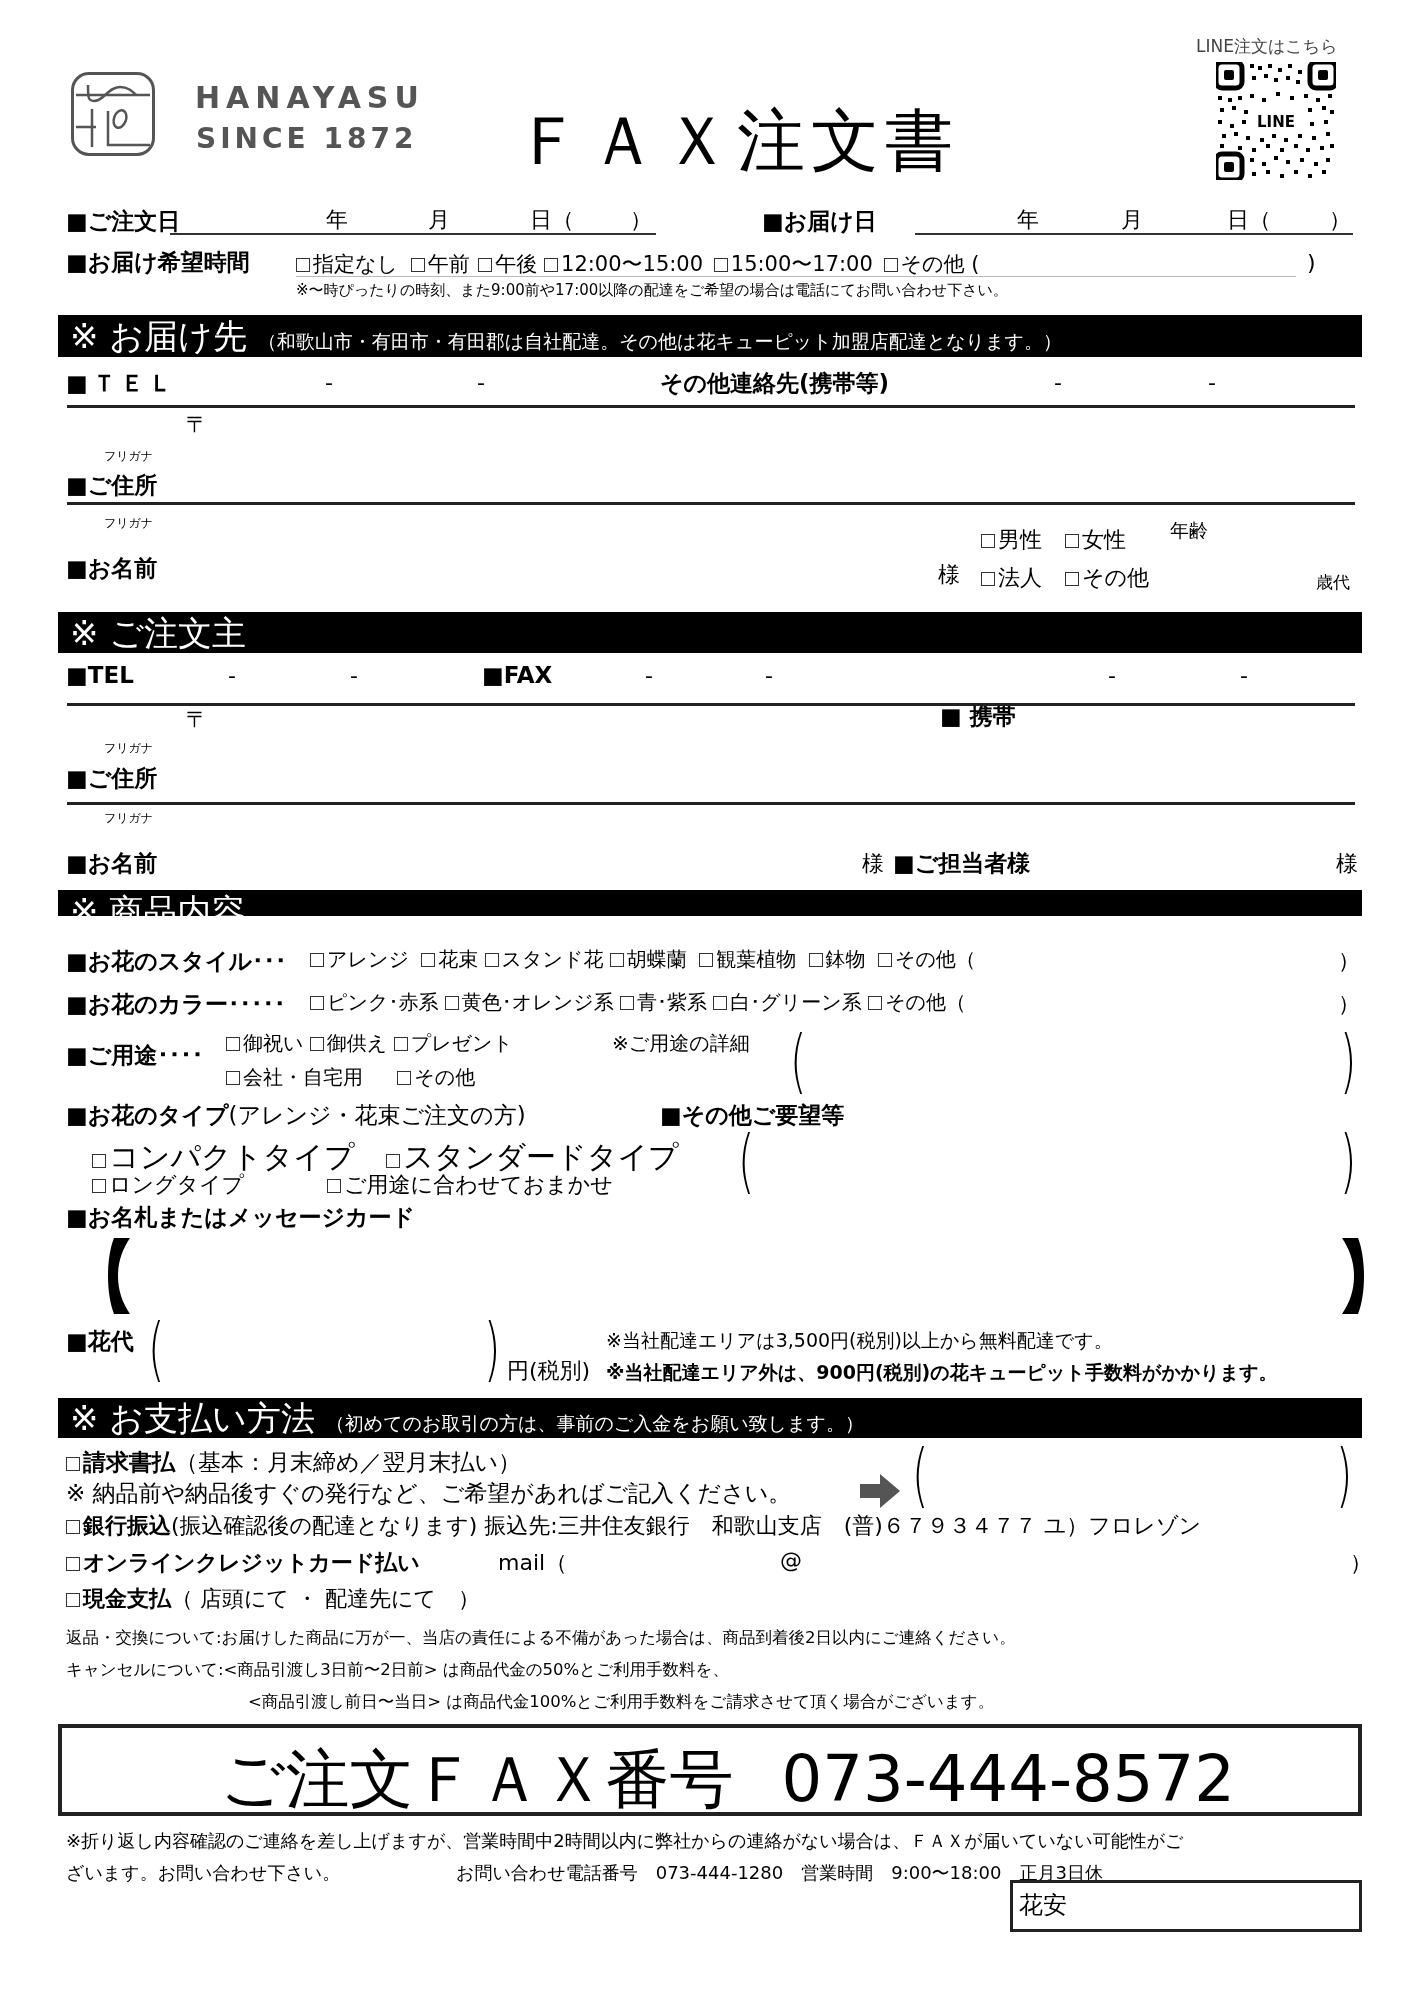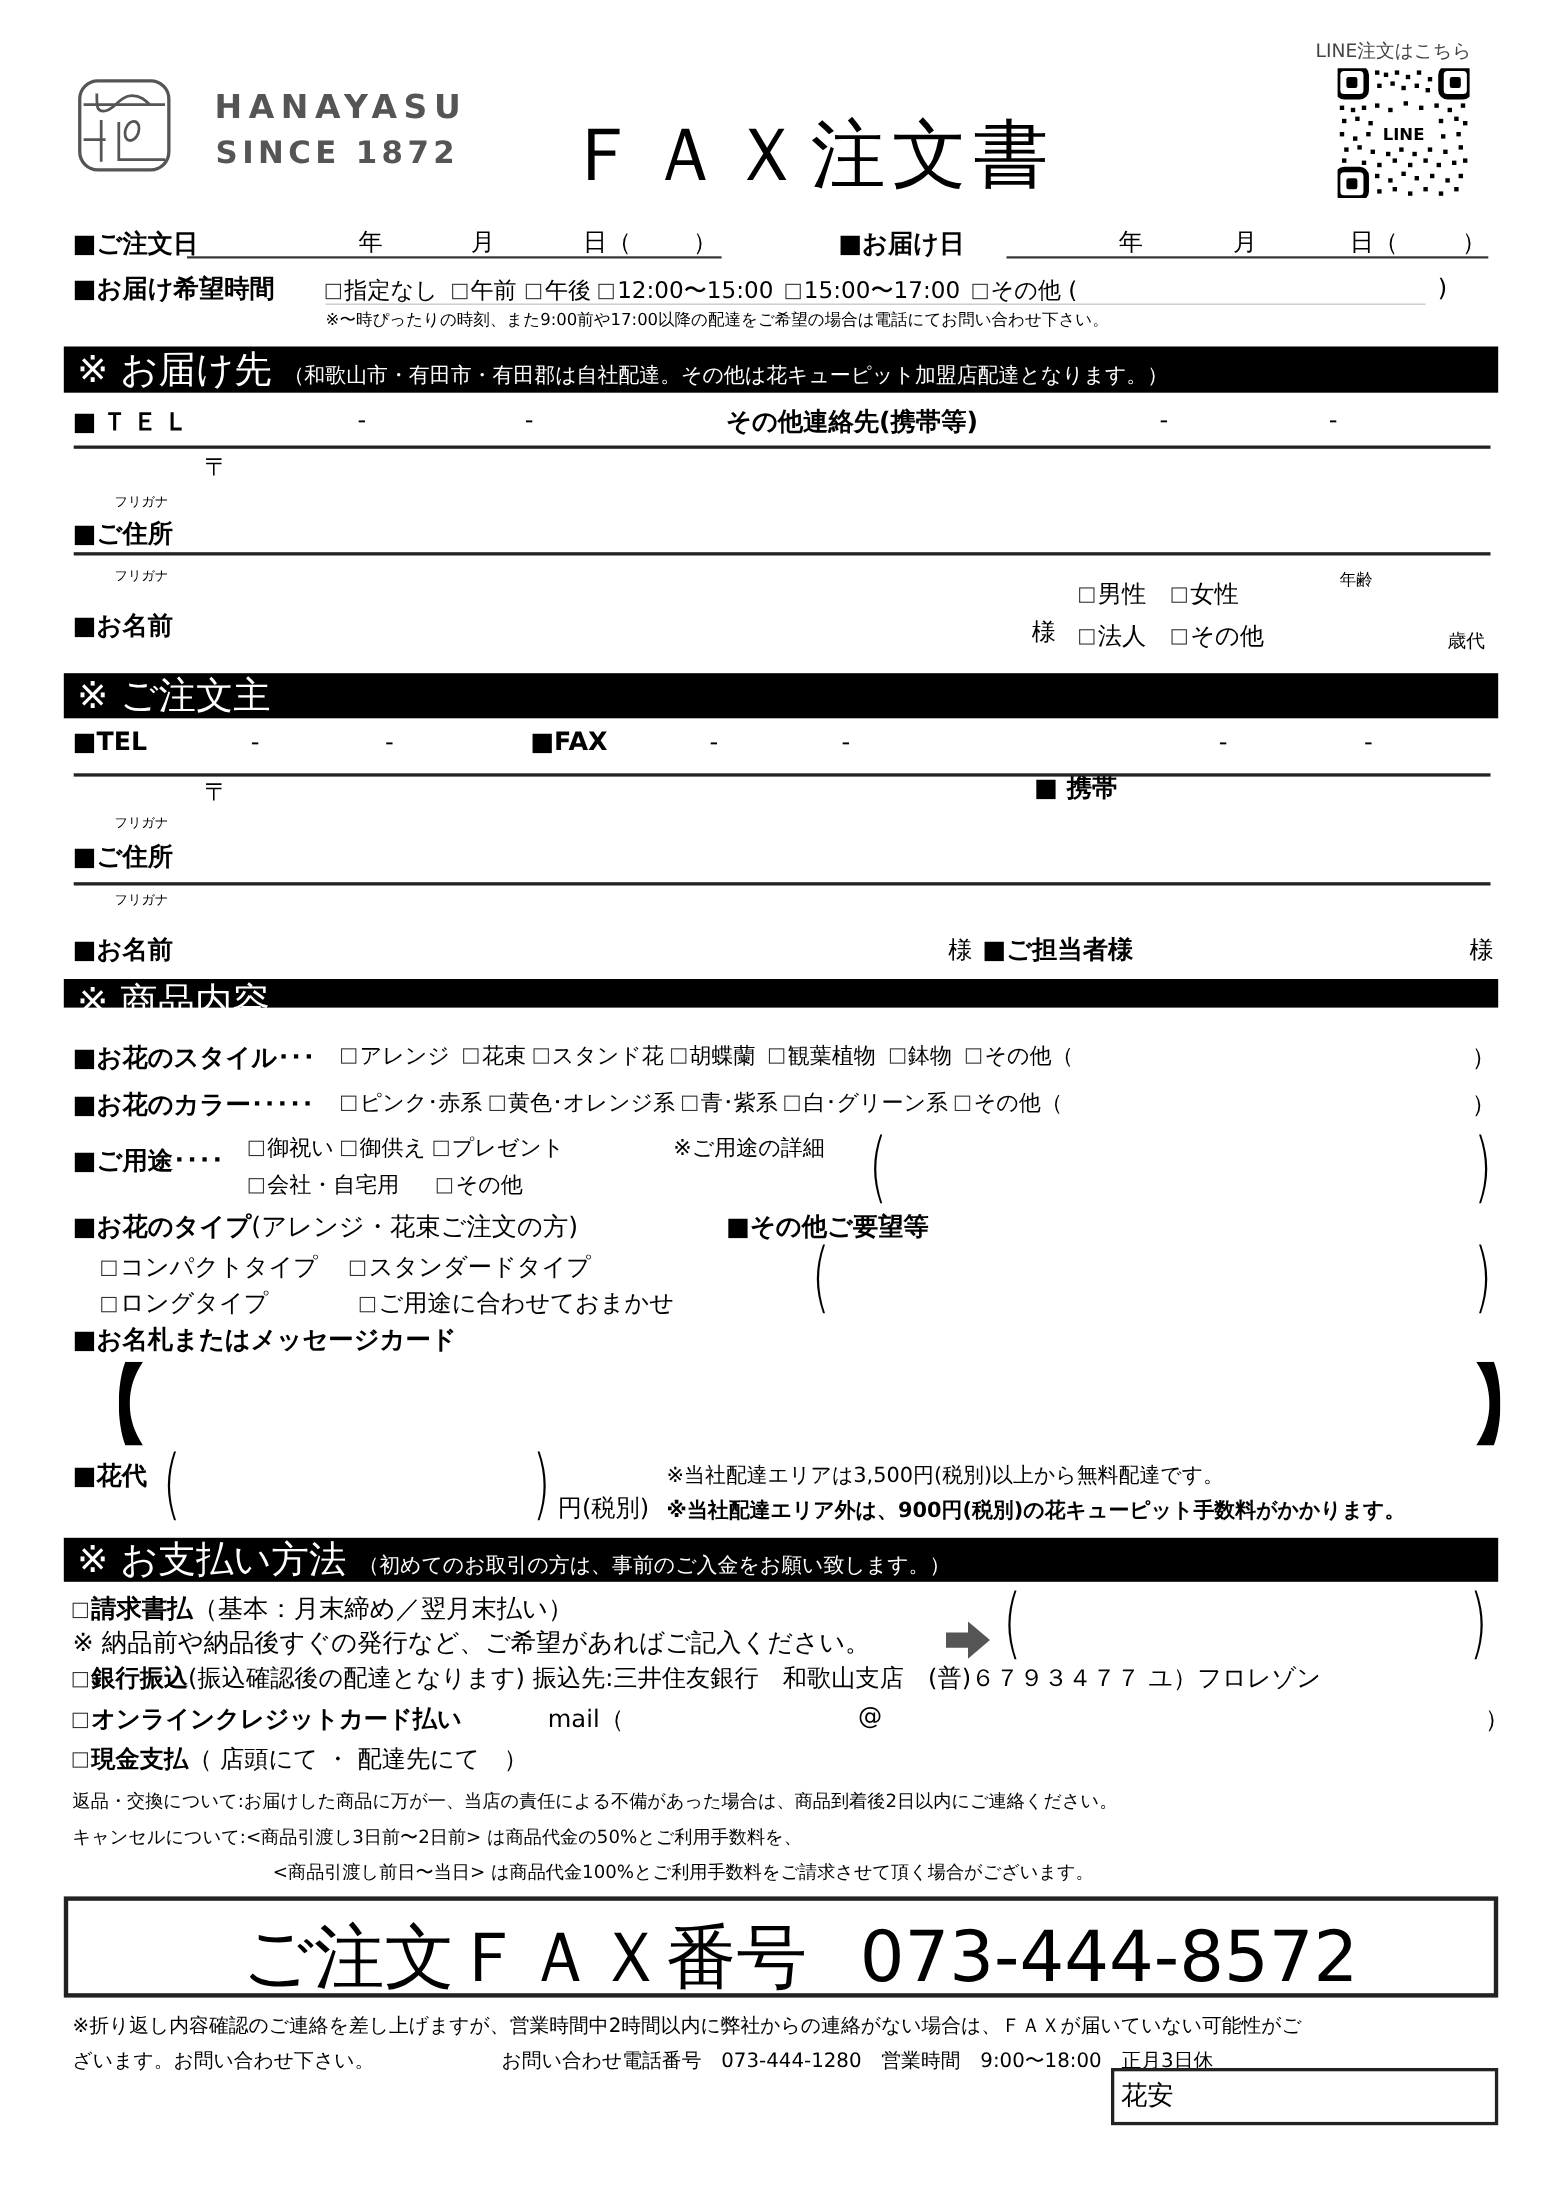--- a/index.html
+++ b/index.html
@@ -172,21 +172,21 @@
 <div class="hline" style="left:67px; top:502px; width:1288px; height:3px;"></div>
 
 <div class="abs tiny" style="left:104px; top:515px;">フリガナ</div>
 <div class="abs lbl" style="left:66px; top:553px;">■お名前</div>
 <div class="field" style="left:200px; top:510px; width:730px; height:80px;"></div>
 <div class="abs txt" style="left:938px; top:560px;">様</div>
 <div class="abs txt" style="left:981px; top:525px;"><span class="cb"></span><span>男性</span></div>
 <div class="abs txt" style="left:1065px; top:525px;"><span class="cb"></span><span>女性</span></div>
 <div class="abs txt" style="left:981px; top:563px;"><span class="cb"></span><span>法人</span></div>
 <div class="abs txt" style="left:1065px; top:563px;"><span class="cb"></span><span>その他</span></div>
-<div class="abs" style="left:1170px; top:518px; font-size:15px;margin-left:48px;">年齢</div>
+<div class="abs" style="left:1170px; top:518px; font-size:19px;">年齢</div>
 <div class="field" style="left:1170px; top:540px; width:140px; height:40px;"></div>
 <div class="abs" style="left:1316px; top:571px; font-size:17px;">歳代</div>
 
 <div class="bar" style="top:612px; height:41px;">
   <span class="t">※ ご注文主</span>
 </div>
 
 <div class="abs lbl" style="left:66px; top:662px;">■TEL</div>
 <div class="abs txt" style="left:228px; top:663px;">-</div>
 <div class="abs txt" style="left:350px; top:663px;">-</div>
@@ -251,21 +251,21 @@
   <span><span class="cb"></span><span>会社・自宅用</span></span>
   <span style="margin-left:28px;"><span class="cb"></span><span>その他</span></span>
 </div>
 <div class="abs" style="left:612px; top:1030px; font-size:20px;">※ご用途の詳細</div>
 <div class="bracket" style="left:790px; top:1026px;">(</div>
 <div class="bracket" style="left:1340px; top:1026px;">)</div>
 <div class="field" style="left:820px; top:1030px; width:510px; height:62px;"></div>
 
 <div class="abs" style="left:66px; top:1100px; font-size:23px;"><span class="b">■お花のタイプ</span><span>(アレンジ・花束ご注文の方)</span></div>
 <div class="abs lbl" style="left:660px; top:1100px;">■その他ご要望等</div>
-<div class="abs" style="left:92px; top:1137px; font-size:22px;text-align:center;">
+<div class="abs" style="left:92px; top:1137px; font-size:30px;text-align:center;">
   <span><span class="cb"></span><span>コンパクトタイプ</span></span>
   <span style="margin-left:22px;"><span class="cb"></span><span>スタンダードタイプ</span></span>
 </div>
 <div class="abs" style="left:92px; top:1170px; font-size:22px;">
   <span><span class="cb"></span><span>ロングタイプ</span></span>
   <span style="margin-left:76px;"><span class="cb"></span><span>ご用途に合わせておまかせ</span></span>
 </div>
 <div class="bracket" style="left:738px; top:1126px;">(</div>
 <div class="bracket" style="left:1340px; top:1126px;">)</div>
 <div class="field" style="left:770px; top:1130px; width:560px; height:62px;"></div>

